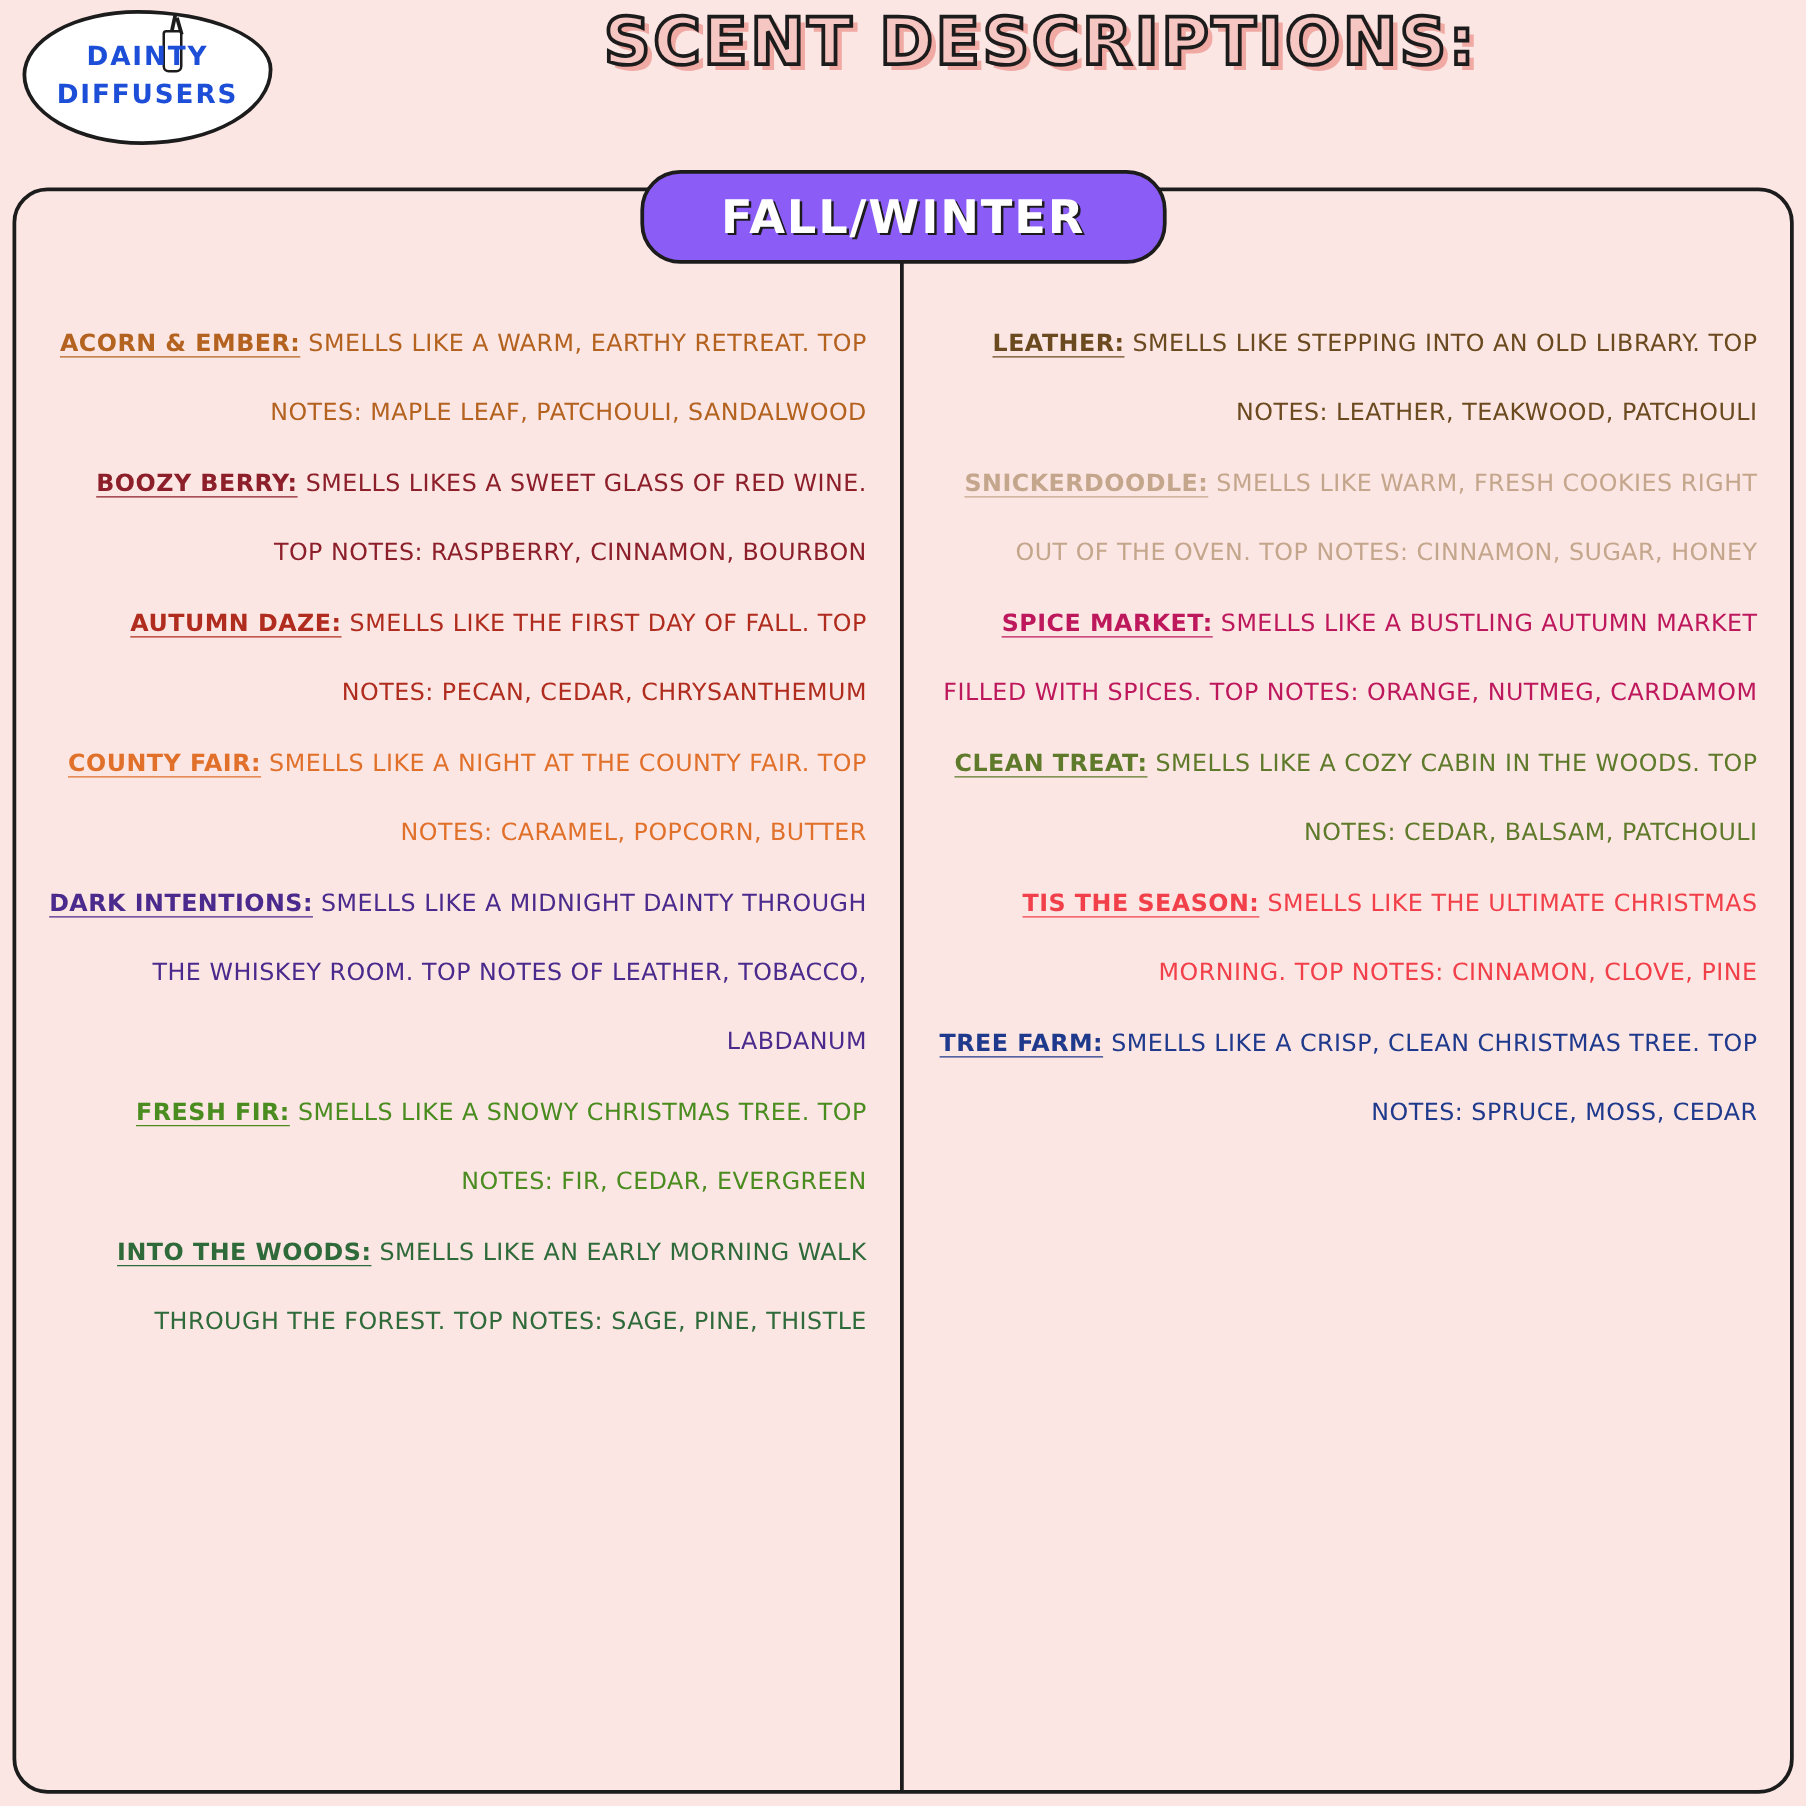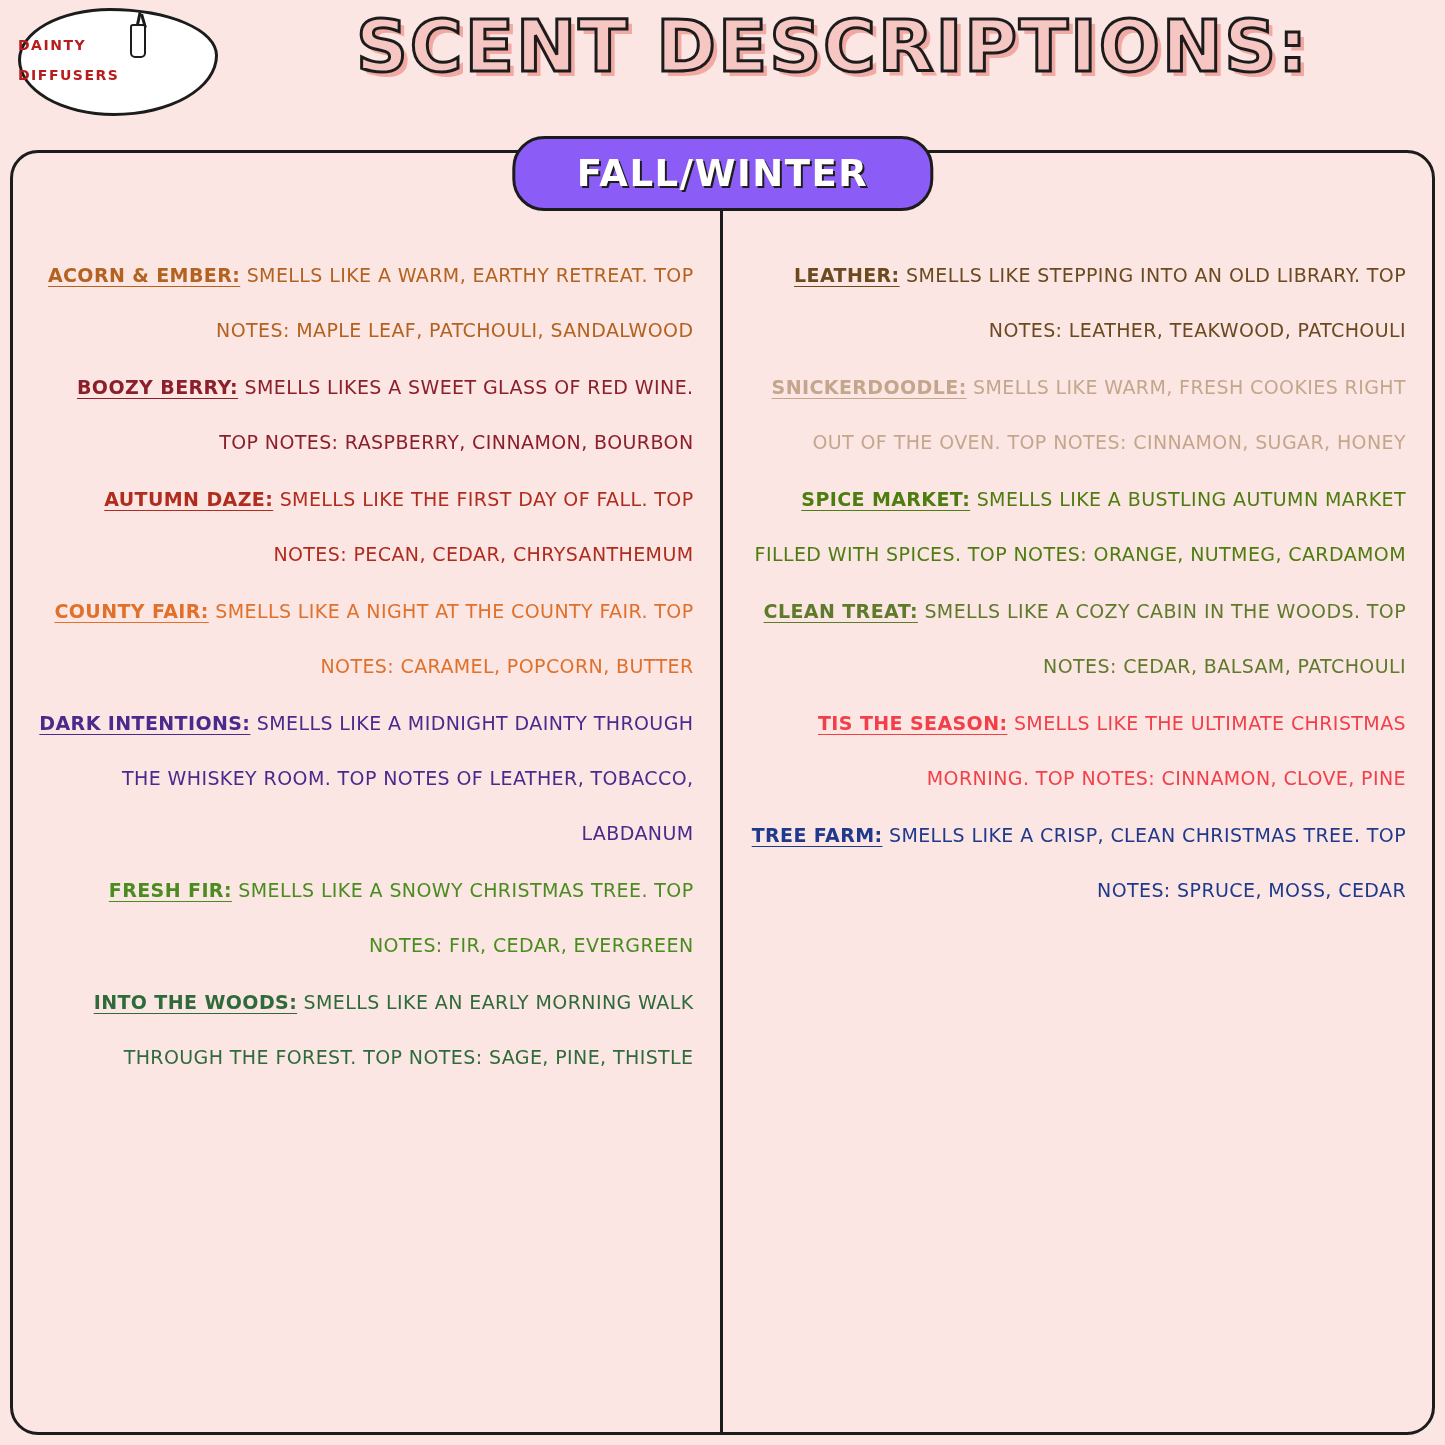--- a/index.html
+++ b/index.html
@@ -36,26 +36,26 @@
     background: #ffffff;
     border: 3px solid #1c1c1c;
     border-radius: 46% 54% 52% 48% / 48% 44% 56% 52%;
     box-sizing: border-box;
   }
   .logo-text {
     position: absolute;
     left: 0;
     top: 22px;
     width: 200px;
-    text-align: left;
+    text-align: center;
     font-family: "DejaVu Sans", sans-serif;
     font-weight: bold;
-    font-size: 14px;
+    font-size: 21px;
     letter-spacing: 1.5px;
-    color: #b91c1c;
+    color: #1d4ed8;
     line-height: 30px;
   }
   .logo-diffuser {
     position: absolute;
     left: 112px;
     top: 16px;
     width: 16px;
     height: 34px;
     background: #ffffff;
     border: 2.5px solid #1c1c1c;
@@ -82,21 +82,21 @@
   }
 
   .main-title {
     position: absolute;
     left: 230px;
     right: 10px;
     top: 4px;
     text-align: center;
     font-family: "DejaVu Sans", sans-serif;
     font-weight: bold;
-    font-size: 72px;
+    font-size: 52px;
     letter-spacing: 2px;
     color: #f5c6c2;
     -webkit-text-stroke: 3px #1c1c1c;
     text-shadow: 5px 5px 0 #f0a9a3;
     white-space: nowrap;
   }
 
   
   .season-pill {
     position: absolute;
@@ -182,18 +182,18 @@
       <div class="entry" style="color: rgb(140, 31, 42);"><span class="nm">BOOZY BERRY:</span><span class="desc"> SMELLS LIKES A SWEET GLASS OF RED WINE. TOP NOTES: RASPBERRY, CINNAMON, BOURBON</span></div>
       <div class="entry" style="color: rgb(176, 44, 30);"><span class="nm">AUTUMN DAZE:</span><span class="desc"> SMELLS LIKE THE FIRST DAY OF FALL. TOP NOTES: PECAN, CEDAR, CHRYSANTHEMUM</span></div>
       <div class="entry" style="color: rgb(224, 112, 42);"><span class="nm">COUNTY FAIR:</span><span class="desc"> SMELLS LIKE A NIGHT AT THE COUNTY FAIR. TOP NOTES: CARAMEL, POPCORN, BUTTER</span></div>
       <div class="entry" style="color: rgb(74, 42, 140);"><span class="nm">DARK INTENTIONS:</span><span class="desc"> SMELLS LIKE A MIDNIGHT DAINTY THROUGH THE WHISKEY ROOM. TOP NOTES OF LEATHER, TOBACCO, LABDANUM</span></div>
       <div class="entry" style="color: rgb(74, 140, 31);"><span class="nm">FRESH FIR:</span><span class="desc"> SMELLS LIKE A SNOWY CHRISTMAS TREE. TOP NOTES: FIR, CEDAR, EVERGREEN</span></div>
       <div class="entry" style="color: rgb(47, 107, 58);"><span class="nm">INTO THE WOODS:</span><span class="desc"> SMELLS LIKE AN EARLY MORNING WALK THROUGH THE FOREST. TOP NOTES: SAGE, PINE, THISTLE</span></div>
     </div>
   <div class="col col-right" id="col-right">
       <div class="entry" style="color: rgb(107, 74, 31);"><span class="nm">LEATHER:</span><span class="desc"> SMELLS LIKE STEPPING INTO AN OLD LIBRARY. TOP NOTES: LEATHER, TEAKWOOD, PATCHOULI</span></div>
       <div class="entry" style="color: rgb(196, 166, 140);"><span class="nm">SNICKERDOODLE:</span><span class="desc"> SMELLS LIKE WARM, FRESH COOKIES RIGHT OUT OF THE OVEN. TOP NOTES: CINNAMON, SUGAR, HONEY</span></div>
-      <div class="entry" style="color: #4d7c0f;"><span class="nm">SPICE MARKET:</span><span class="desc"> SMELLS LIKE A BUSTLING AUTUMN MARKET FILLED WITH SPICES. TOP NOTES: ORANGE, NUTMEG, CARDAMOM</span></div>
+      <div class="entry" style="color: #be185d;"><span class="nm">SPICE MARKET:</span><span class="desc"> SMELLS LIKE A BUSTLING AUTUMN MARKET FILLED WITH SPICES. TOP NOTES: ORANGE, NUTMEG, CARDAMOM</span></div>
       <div class="entry" style="color: rgb(94, 122, 42);"><span class="nm">CLEAN TREAT:</span><span class="desc"> SMELLS LIKE A COZY CABIN IN THE WOODS. TOP NOTES: CEDAR, BALSAM, PATCHOULI</span></div>
       <div class="entry" style="color: rgb(242, 64, 74);"><span class="nm">TIS THE SEASON:</span><span class="desc"> SMELLS LIKE THE ULTIMATE CHRISTMAS MORNING. TOP NOTES: CINNAMON, CLOVE, PINE</span></div>
       <div class="entry" style="color: rgb(31, 58, 140);"><span class="nm">TREE FARM:</span><span class="desc"> SMELLS LIKE A CRISP, CLEAN CHRISTMAS TREE. TOP NOTES: SPRUCE, MOSS, CEDAR</span></div>
     </div>
 </div>
 
 </body></html>

